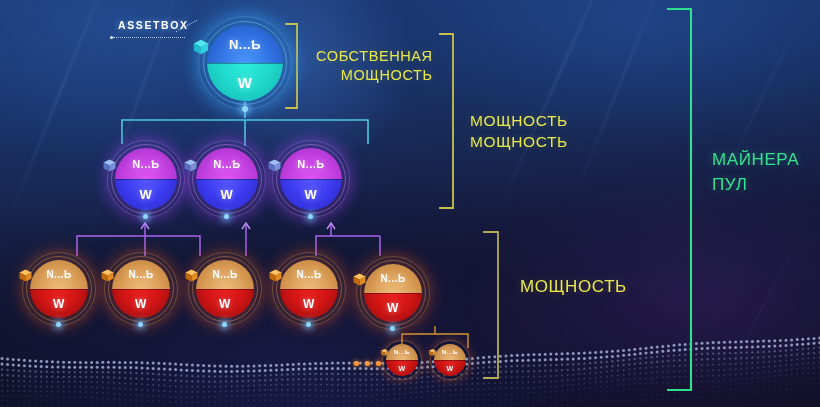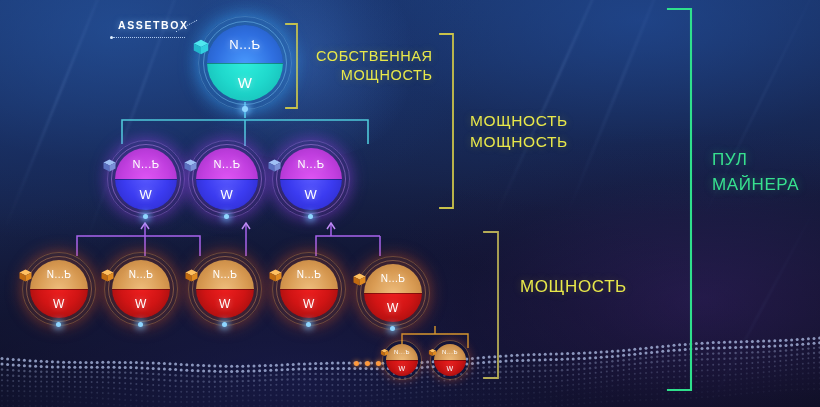--- a/index.html
+++ b/index.html
@@ -23,21 +23,21 @@
   .node{position:absolute;border-radius:50%;}
   .node .ring{
     position:absolute;inset:0;border-radius:50%;border:1.4px solid rgba(255,255,255,.22);
   }
   .node .ring2{position:absolute;border-radius:50%;}
   .node .disc{
     position:absolute;border-radius:50%;overflow:hidden;
     display:flex;flex-direction:column;
   }
   .half{flex:1;display:flex;align-items:center;justify-content:center;position:relative;}
-  .half span{color:#fff;font-weight:normal;letter-spacing:.5px;text-shadow:0 0 6px rgba(255,255,255,.45);}
+  .half span{color:#fff;font-weight:bold;letter-spacing:.5px;text-shadow:0 0 6px rgba(255,255,255,.45);}
   .hairline{position:absolute;left:0;right:0;height:1px;top:50%;background:rgba(0,0,0,.35);}
   .dotbot{position:absolute;border-radius:50%;background:#8fd6ff;box-shadow:0 0 7px 2px rgba(110,190,255,.95);}
   .cube{position:absolute;}
 
   
   .lbl-top{font-size:13px;}
   .lbl-bot{font-size:15px;}
 
   
   .brk{position:absolute;pointer-events:none;}
@@ -1844,17 +1844,17 @@
   <div class="cap" style="left:470px;top:110px;font-size:15.5px;line-height:21px;">
     <div>МОЩНОСТЬ</div>
     <div>МОЩНОСТЬ</div>
   </div>
 
   <div class="cap" style="left:520px;top:274px;font-size:17px;line-height:25px;">
     <div>МОЩНОСТЬ</div>
   </div>
 
   <div class="cap green" style="left:712px;top:147px;font-size:17px;line-height:25px;">
+    <div>МАЙНЕРА</div>
     <div>ПУЛ</div>
-    <div>МАЙНЕРА</div>
   </div>
 
 </div>
 
 </body></html>

